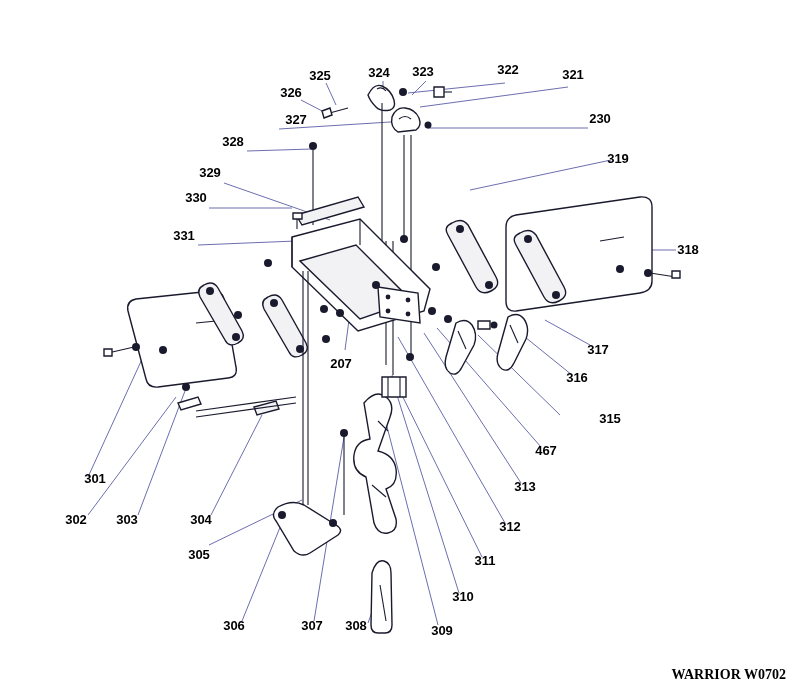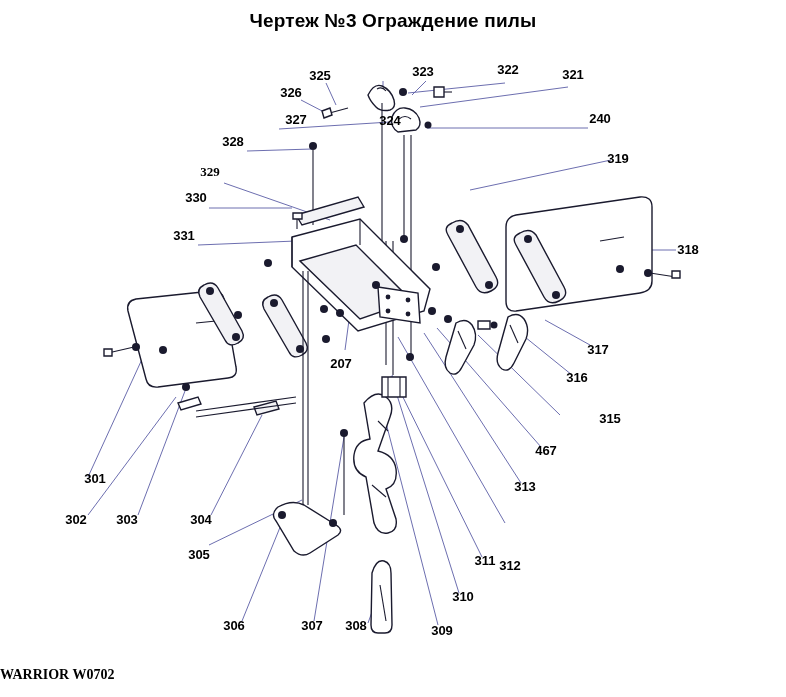--- a/index.html
+++ b/index.html
@@ -26,21 +26,21 @@
     text-align: center;
     font-size: 19px;
     font-weight: bold;
     letter-spacing: 0.2px;
   }
   #footer {
     position: absolute;
     bottom: 14px;
     left: 0;
     width: 786px;
-    text-align: left;
+    text-align: right;
     font-size: 14px;
     font-weight: bold;
     font-family: "Liberation Serif", serif;
   }
   #diagram {
     position: absolute;
     top: 45px;
     left: 0;
     width: 786px;
     height: 610px;
@@ -58,21 +58,20 @@
   .part { fill: #ffffff; stroke: #1a1a2e; stroke-width: 1.4; }
   .partd { fill: #f2f2f5; stroke: #1a1a2e; stroke-width: 1.4; }
   .thin { fill: none; stroke: #1a1a2e; stroke-width: 1.1; }
   .dot { fill: #1a1a2e; }
 </style>
 </head>
 <body>
 
 <div id="page">
 
-  <div id="title">Чертеж №3 Ограждение пилы</div>
 
   <div id="diagram">
     <svg width="786" height="610" viewBox="0 0 786 610" xmlns="http://www.w3.org/2000/svg">
 
       <g>
         <path class="ln" d="M326 38 L336 60"></path>
         <path class="ln" d="M301 55 L326 68"></path>
         <path class="ln" d="M383 36 L383 52"></path>
         <path class="ln" d="M426 36 L412 50"></path>
         <path class="ln" d="M505 38 L408 48"></path>
@@ -223,40 +222,40 @@
 
         <path class="thin" d="M196 366 L296 352"></path>
         <path class="thin" d="M196 372 L296 358"></path>
       </g>
 
       <g></g>
     </svg>
 
     <div id="callouts">
         <div class="callout" style="left: 320px; top: 30px;">325</div>
-        <div class="callout" style="left: 390px; top: 27px; margin-top: 48px;">324</div>
+        <div class="callout" style="left: 379px; top: 27px;">324</div>
         <div class="callout" style="left: 423px; top: 26px;">323</div>
         <div class="callout" style="left: 508px; top: 24px;">322</div>
         <div class="callout" style="left: 573px; top: 29px;">321</div>
         <div class="callout" style="left: 291px; top: 47px;">326</div>
         <div class="callout" style="left: 265px; top: 74px; margin-left: 31px;">327</div>
-        <div class="callout" style="left: 600px; top: 73px;">240</div>
+        <div class="callout" style="left: 600px; top: 73px;">230</div>
         <div class="callout" style="left: 233px; top: 96px;">328</div>
         <div class="callout" style="left: 618px; top: 113px;">319</div>
-        <div class="callout" style="left: 210px; top: 127px; font-family: Liberation Serif, serif;">329</div>
+        <div class="callout" style="left: 210px; top: 127px;">329</div>
         <div class="callout" style="left: 196px; top: 152px;">330</div>
         <div class="callout" style="left: 184px; top: 190px;">331</div>
         <div class="callout" style="left: 688px; top: 204px;">318</div>
         <div class="callout" style="left: 598px; top: 304px;">317</div>
         <div class="callout" style="left: 577px; top: 332px;">316</div>
         <div class="callout" style="left: 341px; top: 318px;">207</div>
         <div class="callout" style="left: 566px; top: 373px; margin-left: 44px;">315</div>
         <div class="callout" style="left: 546px; top: 405px;">467</div>
         <div class="callout" style="left: 525px; top: 441px;">313</div>
-        <div class="callout" style="left: 510px; top: 481px; margin-top: 39px;">312</div>
+        <div class="callout" style="left: 510px; top: 481px;">312</div>
         <div class="callout" style="left: 485px; top: 515px;">311</div>
         <div class="callout" style="left: 463px; top: 551px;">310</div>
         <div class="callout" style="left: 442px; top: 585px;">309</div>
         <div class="callout" style="left: 356px; top: 580px;">308</div>
         <div class="callout" style="left: 312px; top: 580px;">307</div>
         <div class="callout" style="left: 234px; top: 580px;">306</div>
         <div class="callout" style="left: 199px; top: 509px;">305</div>
         <div class="callout" style="left: 201px; top: 474px;">304</div>
         <div class="callout" style="left: 127px; top: 474px;">303</div>
         <div class="callout" style="left: 76px; top: 474px;">302</div>

